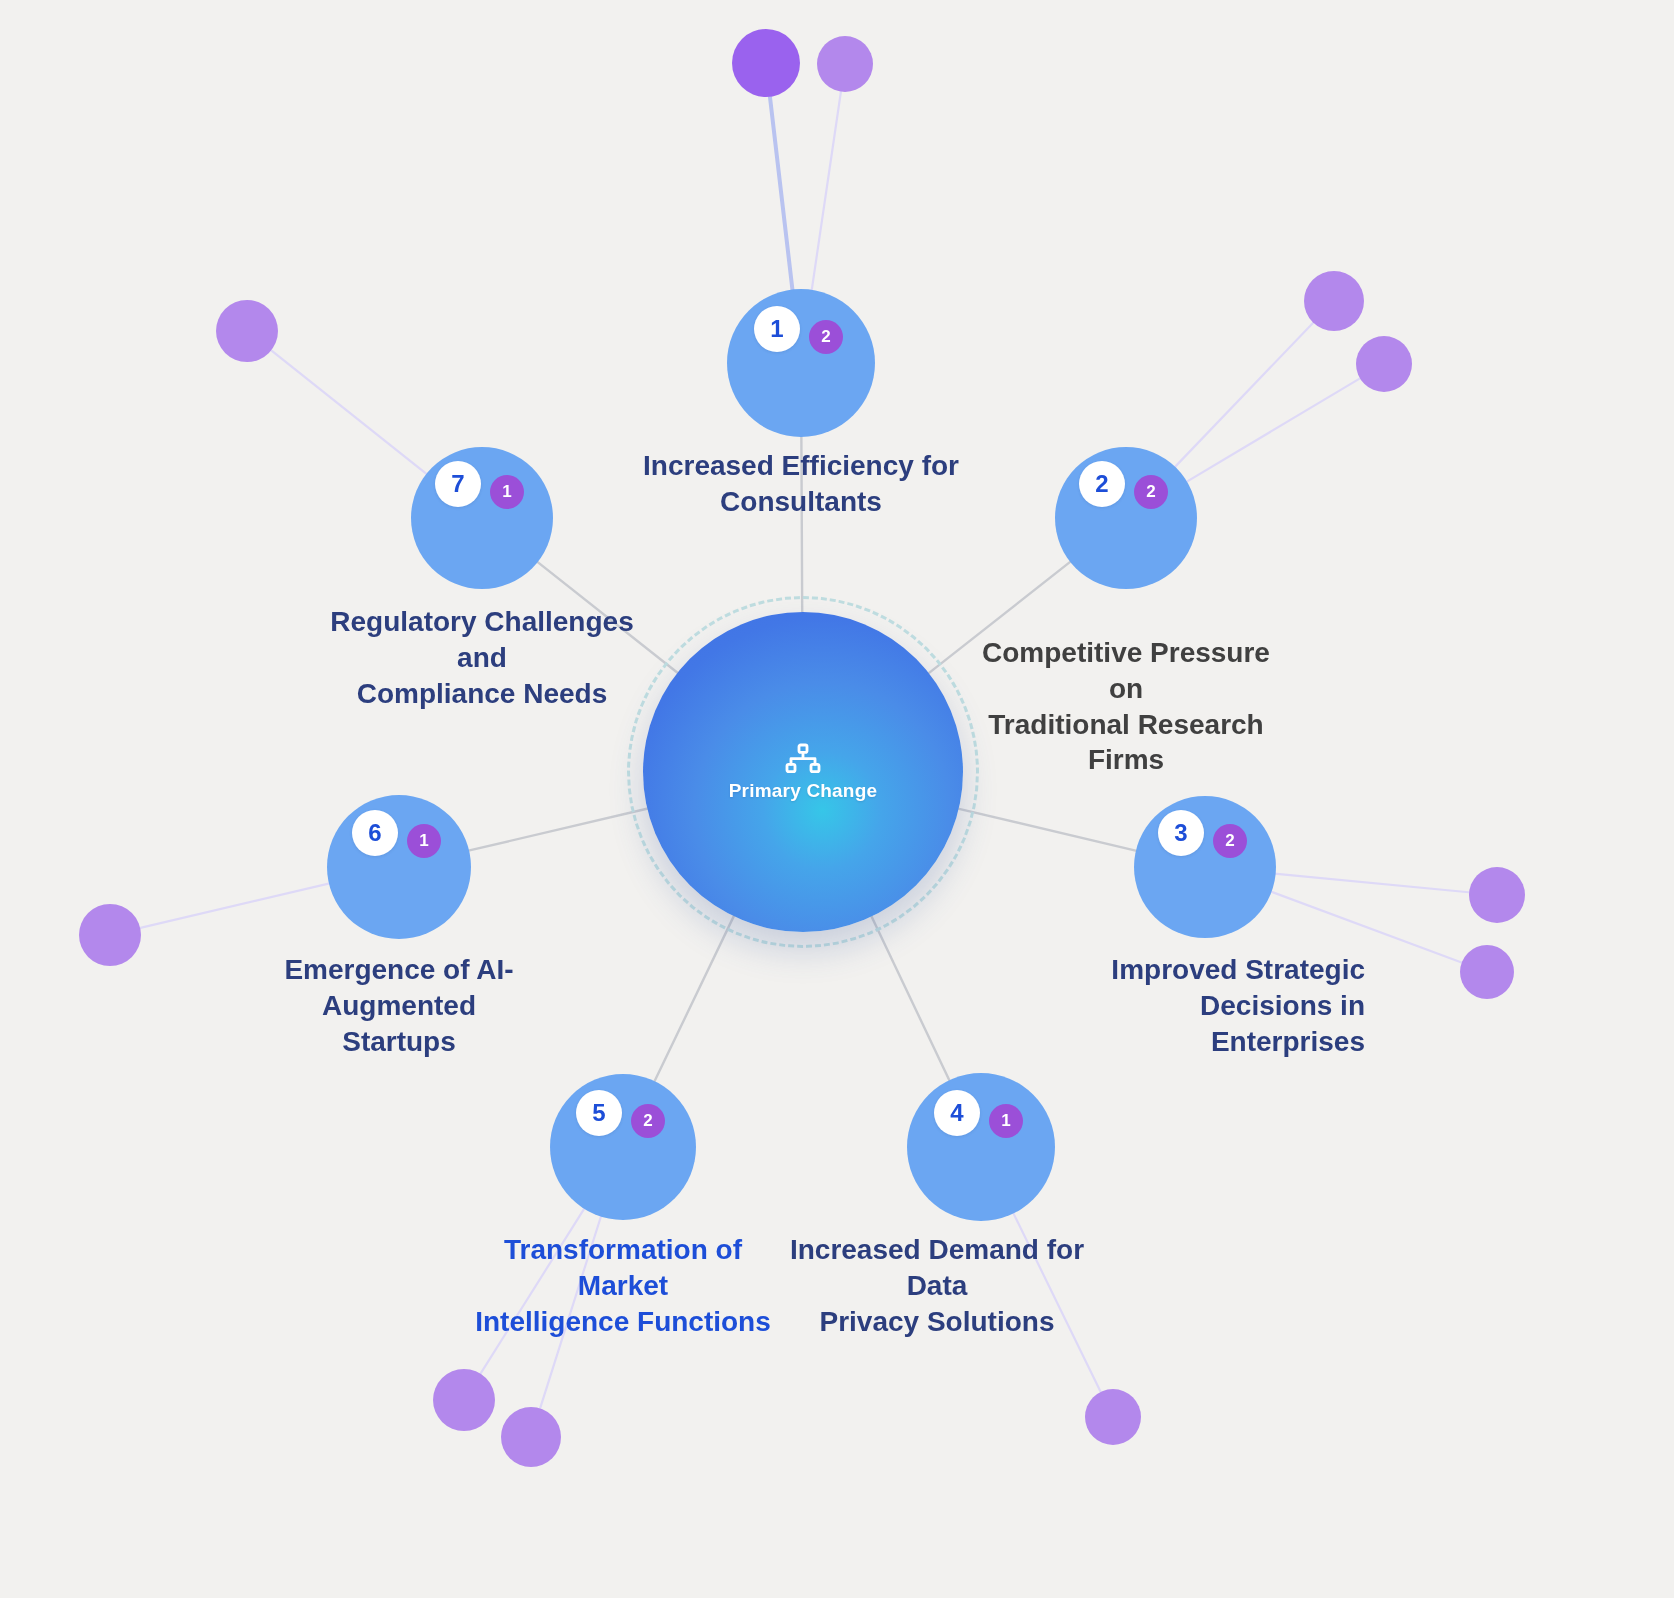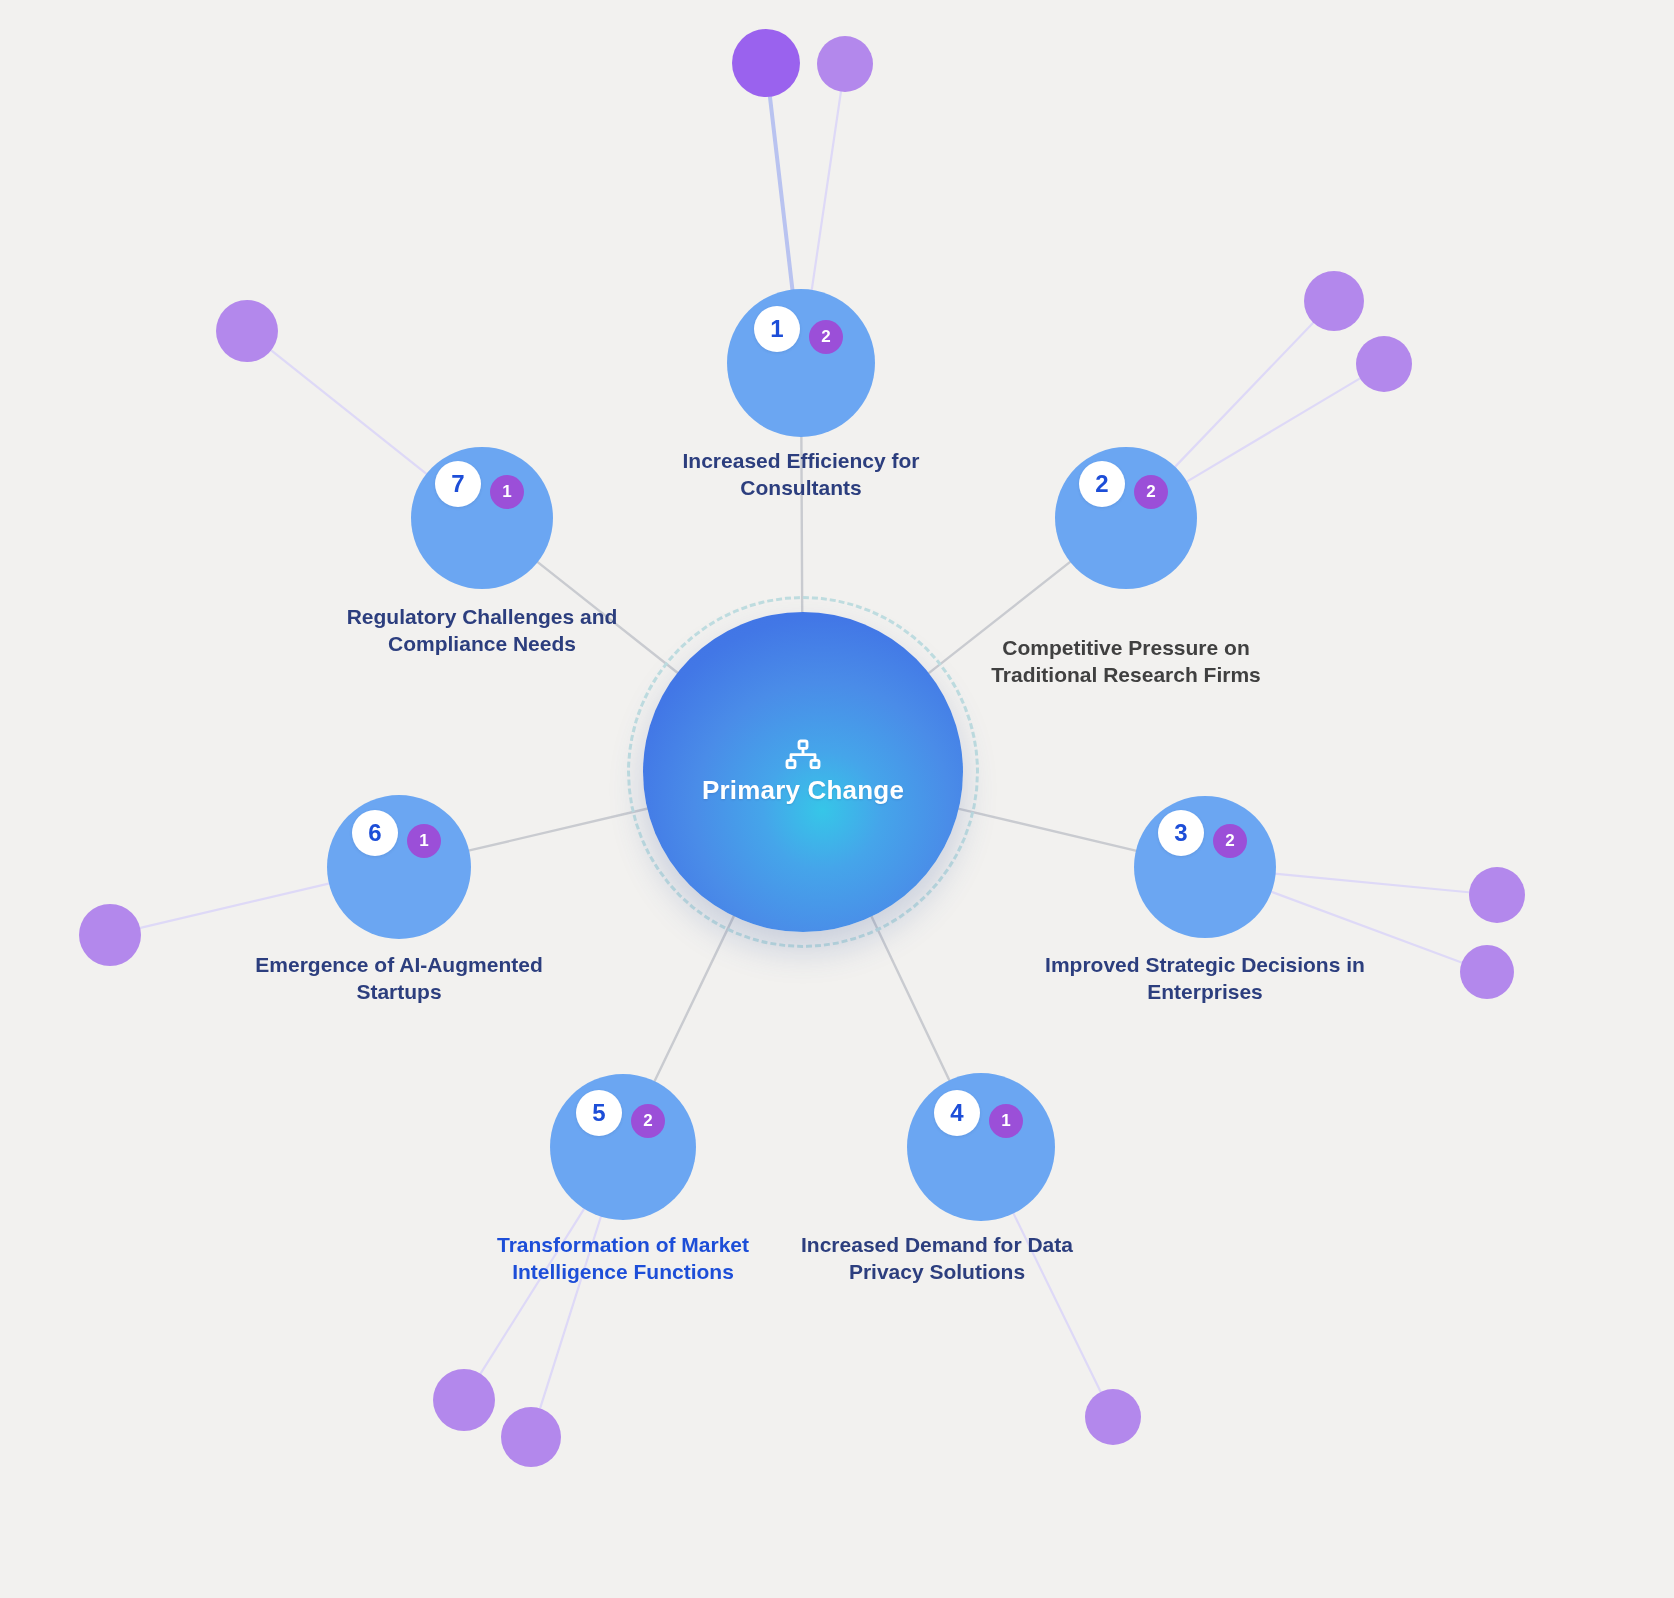--- a/index.html
+++ b/index.html
@@ -54,21 +54,21 @@
     flex-direction: column;
     align-items: center;
     justify-content: center;
   }
   .center-icon {
     display: block;
     margin-bottom: 4px;
   }
   .center-label {
     color: #ffffff;
-    font-size: 26px;
+    font-size: 19px;
     font-weight: 700;
     line-height: 1.05;
     text-align: center;
     letter-spacing: 0.2px;
     text-shadow: 0 1px 2px rgba(30, 60, 120, 0.18);
   }
 
   
   .node {
     position: absolute;
@@ -105,21 +105,21 @@
     font-size: 17px;
     font-weight: 700;
   }
   .node-label {
     position: absolute;
     left: 50%;
     transform: translateX(-50%);
     width: 320px;
     text-align: center;
     color: #2c3e7e;
-    font-size: 21px;
+    font-size: 28px;
     font-weight: 600;
     line-height: 1.28;
     white-space: pre-line;
   }
 
   
   .leaf {
     position: absolute;
     border-radius: 50%;
     transform: translate(-50%, -50%);
@@ -214,21 +214,21 @@
       </svg>
       <div class="center-label">Primary
 Change</div>
     </div>
   </div>
 
 <div class="node-label" style="left: 801px; top: 448px; color: rgb(44, 62, 126);">Increased Efficiency for
 Consultants</div>
     <div class="node-label" style="left: 1126px; top: 635px; color: #404040;">Competitive Pressure on
 Traditional Research Firms</div>
-    <div class="node-label" style="left: 1205px; top: 952px; color: rgb(44, 62, 126);">Improved Strategic Decisions in
+    <div class="node-label" style="left: 1205px; top: 952px; color: rgb(44, 62, 126); text-align: right;">Improved Strategic Decisions in
 Enterprises</div>
     <div class="node-label" style="left: 937px; top: 1232px; color: rgb(44, 62, 126);">Increased Demand for Data
 Privacy Solutions</div>
     <div class="node-label" style="left: 623px; top: 1232px; color: #1d4ed8;">Transformation of Market
 Intelligence Functions</div>
     <div class="node-label" style="left: 399px; top: 952px; color: rgb(44, 62, 126);">Emergence of AI-Augmented
 Startups</div>
     <div class="node-label" style="left: 482px; top: 604px; color: rgb(44, 62, 126);">Regulatory Challenges and
 Compliance Needs</div>
   </div>

